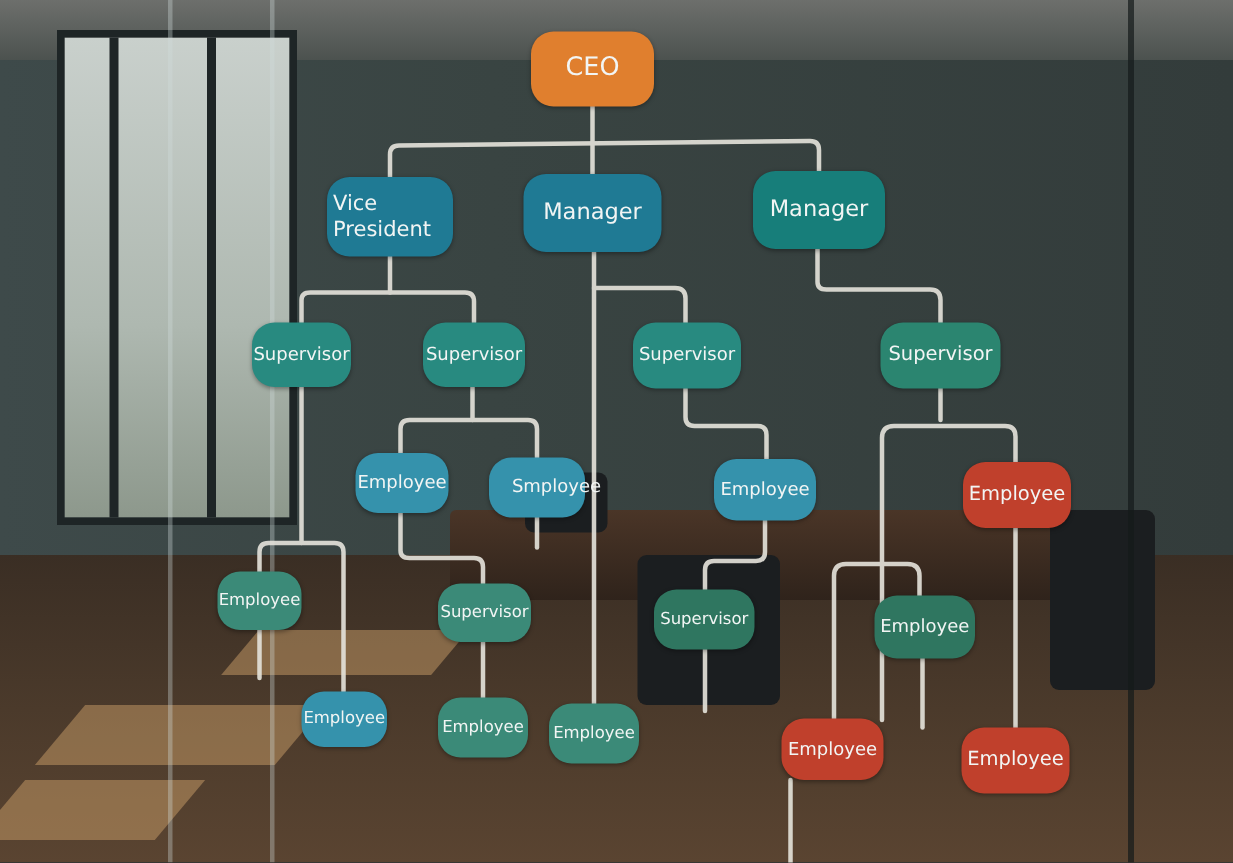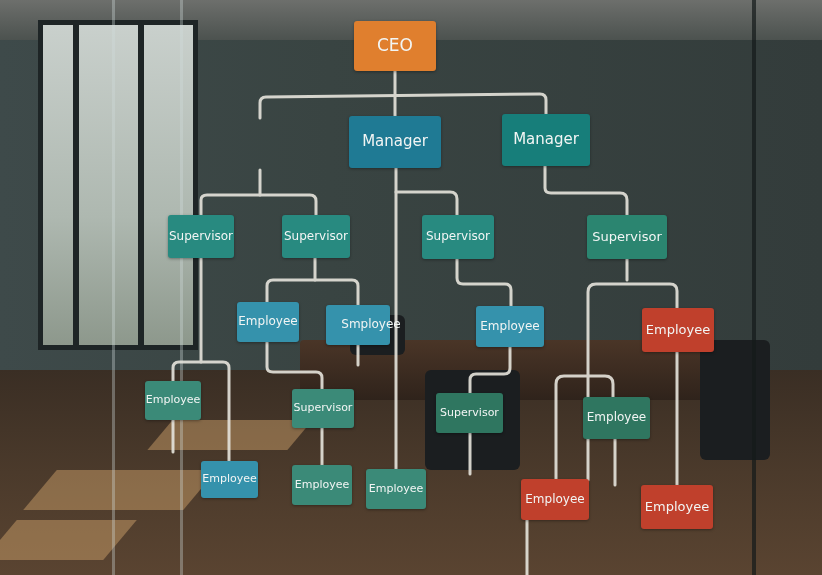--- a/index.html
+++ b/index.html
@@ -19,21 +19,21 @@
     background:linear-gradient(180deg,#3a2e24,#4b3a2b 50%,#5a4431);}
   .sunpatch{position:absolute;background:rgba(214,168,110,0.45);transform:skewX(-40deg);}
   .table{position:absolute;left:300px;top:340px;width:420px;height:60px;
     background:linear-gradient(180deg,#4a3527,#2f231b);border-radius:4px;}
   .chair{position:absolute;background:#1b1e20;border-radius:6px;}
   .glassframe{position:absolute;top:0;bottom:0;width:3px;background:rgba(210,220,220,0.35);}
   .glassframe.dark{background:rgba(20,25,25,0.7);width:4px;}
   .diagram{position:absolute;inset:0;}
   svg.lines{position:absolute;left:0;top:0;}
   .node{position:absolute;display:flex;align-items:center;justify-content:center;
-    color:#f2f5f4;text-align:left;border-radius:3px;box-sizing:border-box;
+    color:#f2f5f4;text-align:left;border-radius:15px;box-sizing:border-box;
     box-shadow:0 1px 3px rgba(0,0,0,0.35);line-height:1.15;}
   .n-ceo{background:#e07f2e;font-size:17px;}
   .n-blue{background:#1f7a94;font-size:15px;}
   .n-teal{background:#177e7a;font-size:15px;}
   .n-sup{background:#288a80;font-size:12px;}
   .n-emp-blue{background:#3592ac;font-size:12px;}
   .n-emp-teal{background:#3b8a78;font-size:12px;}
   .n-emp-green{background:#2f7660;font-size:12px;}
   .n-red{background:#c0402c;font-size:13px;}
 </style>
@@ -95,20 +95,23 @@
       <path d="M615 439 V485"></path>
       <path d="M677 352 V485"></path>
       <path d="M527 520 V575"></path>
     </g>
   </svg>
 
   <div class="node n-ceo" style="left:354px;top:21px;width:82px;height:50px;">
       <span>CEO</span>
     </div>
 
+  <div class="node n-blue" style="left:218px;top:118px;width:84px;height:53px;font-size:14px;padding:0 4px;">
+      <span>Vice President</span>
+    </div>
   <div class="node n-blue" style="left:349px;top:116px;width:92px;height:52px;">
       <span>Manager</span>
     </div>
   <div class="node n-teal" style="left:502px;top:114px;width:88px;height:52px;">
       <span>Manager</span>
     </div>
 
   <div class="node n-sup" style="left:168px;top:215px;width:66px;height:43px;">
       <span>Supervisor</span>
     </div>

